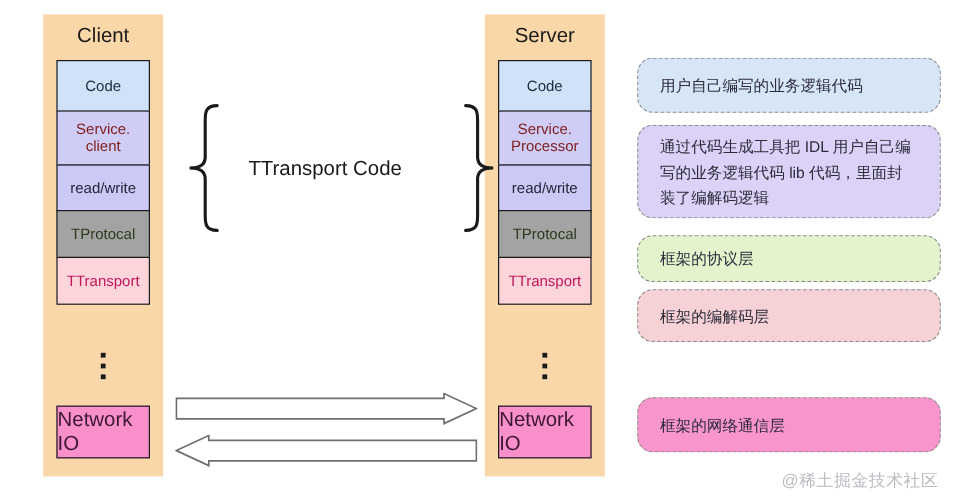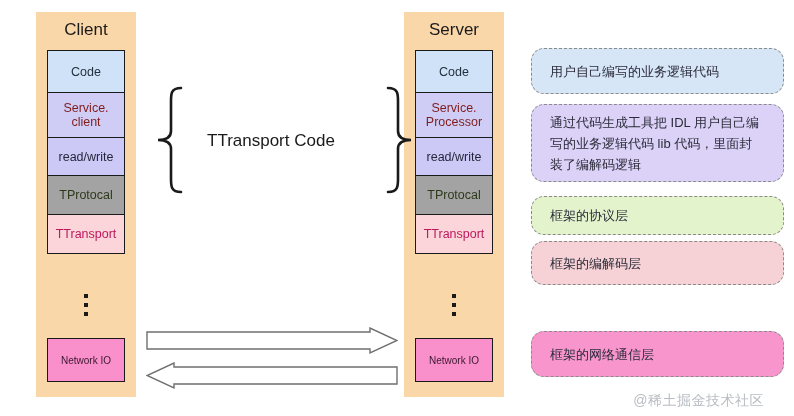--- a/index.html
+++ b/index.html
@@ -24,41 +24,41 @@
   .c-rw{background:#cdc9f7;color:#26263a;}
   .c-prot{background:#a3a3a3;color:#2c3a1c;}
   .c-trans{background:#fbd5da;color:#be185d;}
 
   .dots{position:absolute;left:11px;width:78px;display:flex;flex-direction:column;
         align-items:center;justify-content:space-between;height:22px;}
   .dots i{display:block;width:4px;height:4px;background:#1a1a1a;}
 
   .netio{position:absolute;left:11px;width:78px;height:44px;box-sizing:border-box;
          border:1.6px solid #1a1a1a;background:#f98fcb;display:flex;align-items:center;
-         justify-content:center;font-size:10px;color:#3b1830;}
+         justify-content:center;font-size:17px;color:#3b1830;}
 
   
   .gen-label{position:absolute;font-size:17px;color:#1a1a1a;white-space:nowrap;}
   .brace{position:absolute;}
 
   
   .arrow{position:absolute;}
 
   
   .note{position:absolute;box-sizing:border-box;border:1.4px dashed #8a8a8a;
         border-radius:13px;display:flex;align-items:center;
         padding:12px 18px;font-size:13px;line-height:21px;color:#2b2b3a;
         font-family:"Liberation Sans","DejaVu Sans",sans-serif;}
   .n-blue{background:#d6e6f7;}
   .n-purple{background:#dcd2f7;}
   .n-green{background:#e3f4cd;}
   .n-red{background:#f6d2d6;}
   .n-pink{background:#f995cd;}
 
-  .watermark{position:absolute;right:30px;bottom:6px;font-size:14px;color:#b9bcc2;
+  .watermark{position:absolute;right:12px;bottom:6px;font-size:14px;color:#b9bcc2;
              letter-spacing:.5px;}
 </style>
 </head>
 <body>
 
 <div class="column" style="left:36px;top:12px;width:100px;height:385px;">
   <div class="col-title">Client</div>
 
   <div class="stack">
     <div class="cell h1 c-code">

